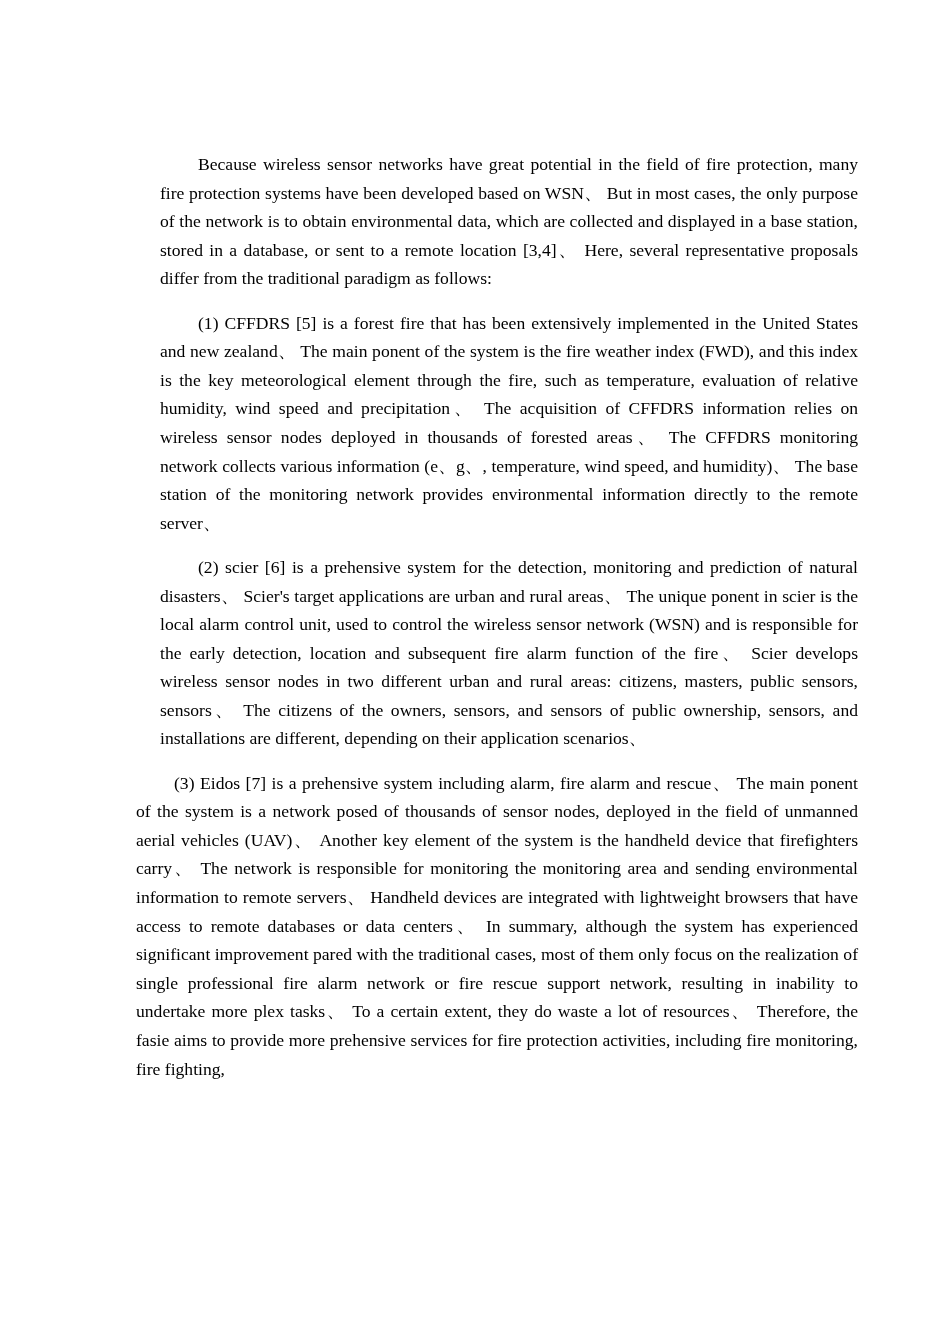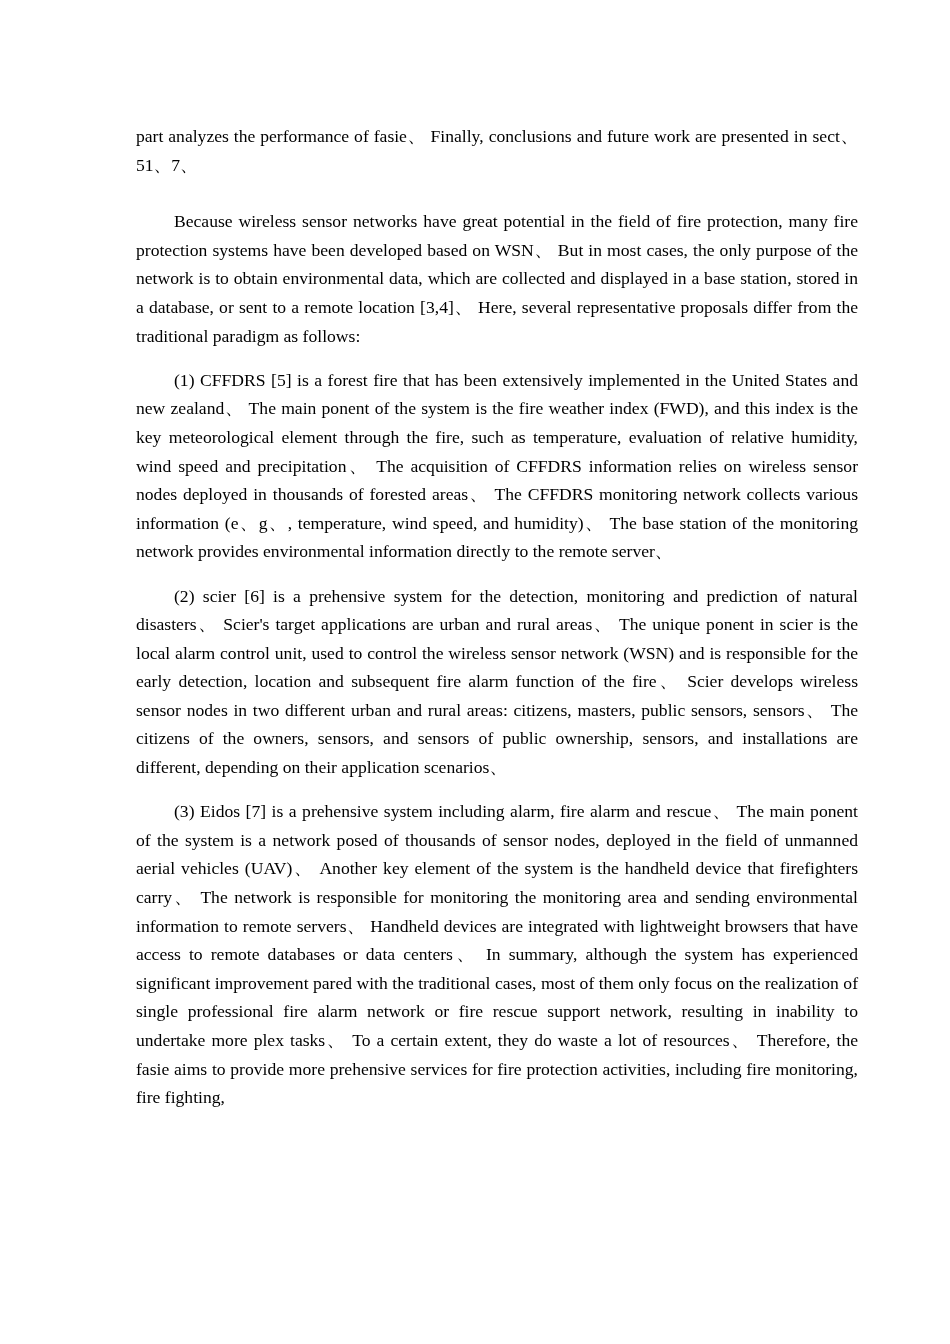--- a/index.html
+++ b/index.html
@@ -26,37 +26,37 @@
       font-size: 17.6px;
       line-height: 28.6px;
       text-align: justify;
       text-align-last: left;
     }
     p.indent {
       text-indent: 38px;
     }
     .gap-after {
       margin-bottom: 15.6px;
+      margin-left: 24px;
     }
     h2 {
       margin: 27px 0 0 0;
       font-size: 24px;
       font-weight: bold;
       line-height: 30px;
       height: 30px;
     }
     .section-body {
       margin-top: 28px;
     }
   </style>
 </head>
 <body>
 
 <div class="page">
-  <p>part analyzes the performance of fasie、 Finally, conclusions and future work are presented in sect、 51、7、</p>
 
 
   <div class="section-body">
     <p class="indent gap-after">Because wireless sensor networks have great potential in the field of fire protection, many fire protection systems have been developed based on WSN、 But in most cases, the only purpose of the network is to obtain environmental data, which are collected and displayed in a base station, stored in a database, or sent to a remote location [3,4]、 Here, several representative proposals differ from the traditional paradigm as follows:</p>
     <p class="indent gap-after">(1) CFFDRS [5] is a forest fire that has been extensively implemented in the United States and new zealand、 The main ponent of the system is the fire weather index (FWD), and this index is the key meteorological element through the fire, such as temperature, evaluation of relative humidity, wind speed and precipitation、 The acquisition of CFFDRS information relies on wireless sensor nodes deployed in thousands of forested areas、 The CFFDRS monitoring network collects various information (e、g、, temperature, wind speed, and humidity)、 The base station of the monitoring network provides environmental information directly to the remote server、</p>
     <p class="indent gap-after">(2) scier [6] is a prehensive system for the detection, monitoring and prediction of natural disasters、 Scier's target applications are urban and rural areas、 The unique ponent in scier is the local alarm control unit, used to control the wireless sensor network (WSN) and is responsible for the early detection, location and subsequent fire alarm function of the fire、 Scier develops wireless sensor nodes in two different urban and rural areas: citizens, masters, public sensors, sensors、 The citizens of the owners, sensors, and sensors of public ownership, sensors, and installations are different, depending on their application scenarios、</p>
     <p class="indent">(3) Eidos [7] is a prehensive system including alarm, fire alarm and rescue、 The main ponent of the system is a network posed of thousands of sensor nodes, deployed in the field of unmanned aerial vehicles (UAV)、 Another key element of the system is the handheld device that firefighters carry、 The network is responsible for monitoring the monitoring area and sending environmental information to remote servers、 Handheld devices are integrated with lightweight browsers that have access to remote databases or data centers、 In summary, although the system has experienced significant improvement pared with the traditional cases, most of them only focus on the realization of single professional fire alarm network or fire rescue support network, resulting in inability to undertake more plex tasks、 To a certain extent, they do waste a lot of resources、 Therefore, the fasie aims to provide more prehensive services for fire protection activities, including fire monitoring, fire fighting,</p>
   </div>
 </div>
 

